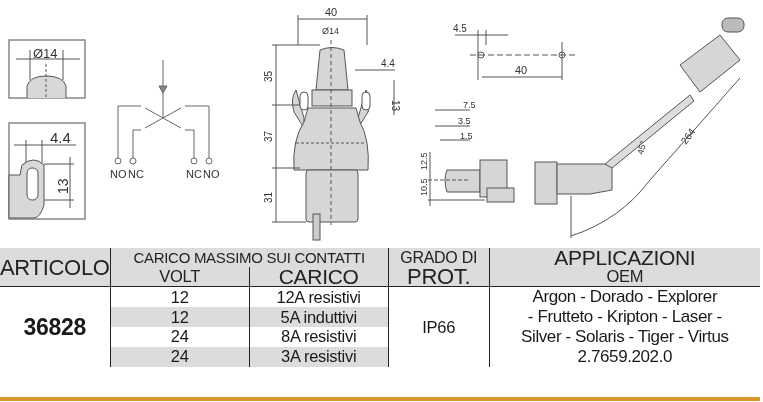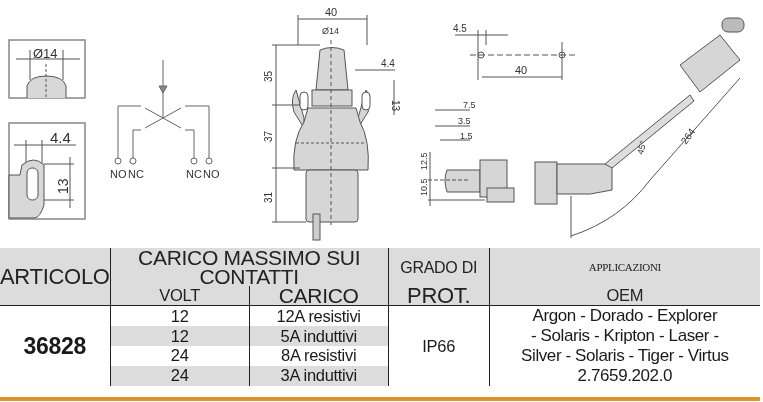--- a/index.html
+++ b/index.html
@@ -141,50 +141,50 @@
     <text class="dim-text" font-size="9" transform="translate(427 196) rotate(-90)">10.5</text>
     <text class="dim-text" font-size="9" transform="translate(643 155) rotate(-75)">45°</text>
     <text class="dim-text" font-size="10" transform="translate(686 145) rotate(-55)">264</text>
   </svg>
 </div>
 
 <table class="spec">
   <tbody>
       <tr class="hdr">
     <td rowspan="2" style="width:97px;font-size:22px;">ARTICOLO</td>
-    <td colspan="2" class="bl" style="font-size:21px;">CARICO MASSIMO SUI CONTATTI</td>
+    <td colspan="2" class="bl" style="font-size:15px;">CARICO MASSIMO SUI CONTATTI</td>
     <td class="bl" style="width:100px;font-size:16px;">GRADO DI</td>
-    <td class="bl" style="font-size:11px;font-family:Liberation Serif, serif;">APPLICAZIONI</td>
+    <td class="bl" style="font-size:21px;">APPLICAZIONI</td>
   </tr>
   <tr class="hdr">
     <td class="bl" style="width:138px;font-size:16.5px;">VOLT</td>
     <td class="bl" style="width:138px;font-size:21px;">CARICO</td>
     <td class="bl" style="font-size:22px;">PROT.</td>
     <td class="bl" style="font-size:16.5px;">OEM</td>
   </tr>
   <tr>
     <td rowspan="4" class="bt art">36828</td>
     <td class="bl bt">12</td>
     <td class="bl bt">12A resistivi</td>
     <td rowspan="4" class="bl bt">IP66</td>
     <td rowspan="4" class="bl bt oem">
       <div>Argon - Dorado - Explorer</div>
-      <div>- Solaris - Kripton - Laser -</div>
+      <div>- Frutteto - Kripton - Laser -</div>
       <div>Silver - Solaris - Tiger - Virtus</div>
       <div>2.7659.202.0</div>
     </td>
   </tr>
   <tr class="shade">
     <td class="bl">12</td>
     <td class="bl">5A induttivi</td>
   </tr>
   <tr>
     <td class="bl">24</td>
     <td class="bl">8A resistivi</td>
   </tr>
   <tr class="shade">
     <td class="bl">24</td>
-    <td class="bl">3A induttivi</td>
+    <td class="bl">3A resistivi</td>
   </tr>
 </tbody>
   </table>
 
 <div class="rule"></div>
 
 </body></html>

